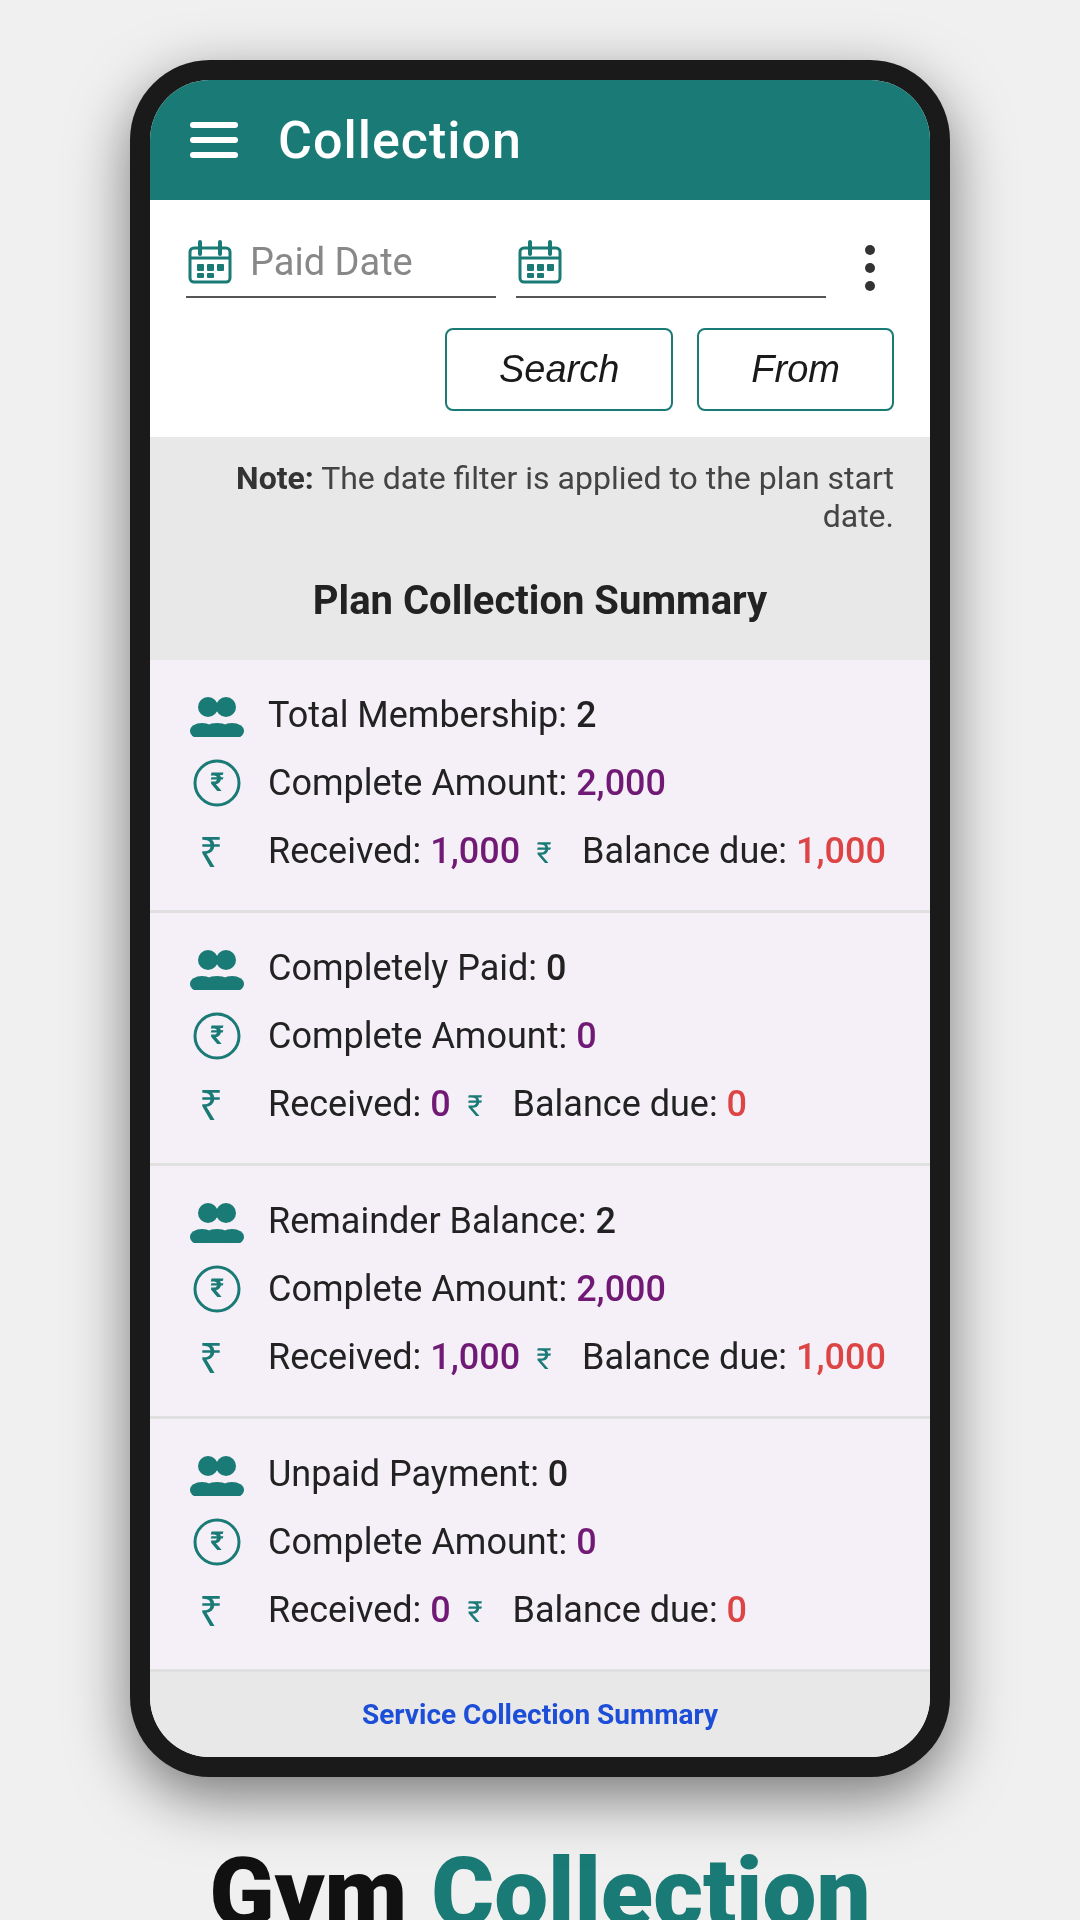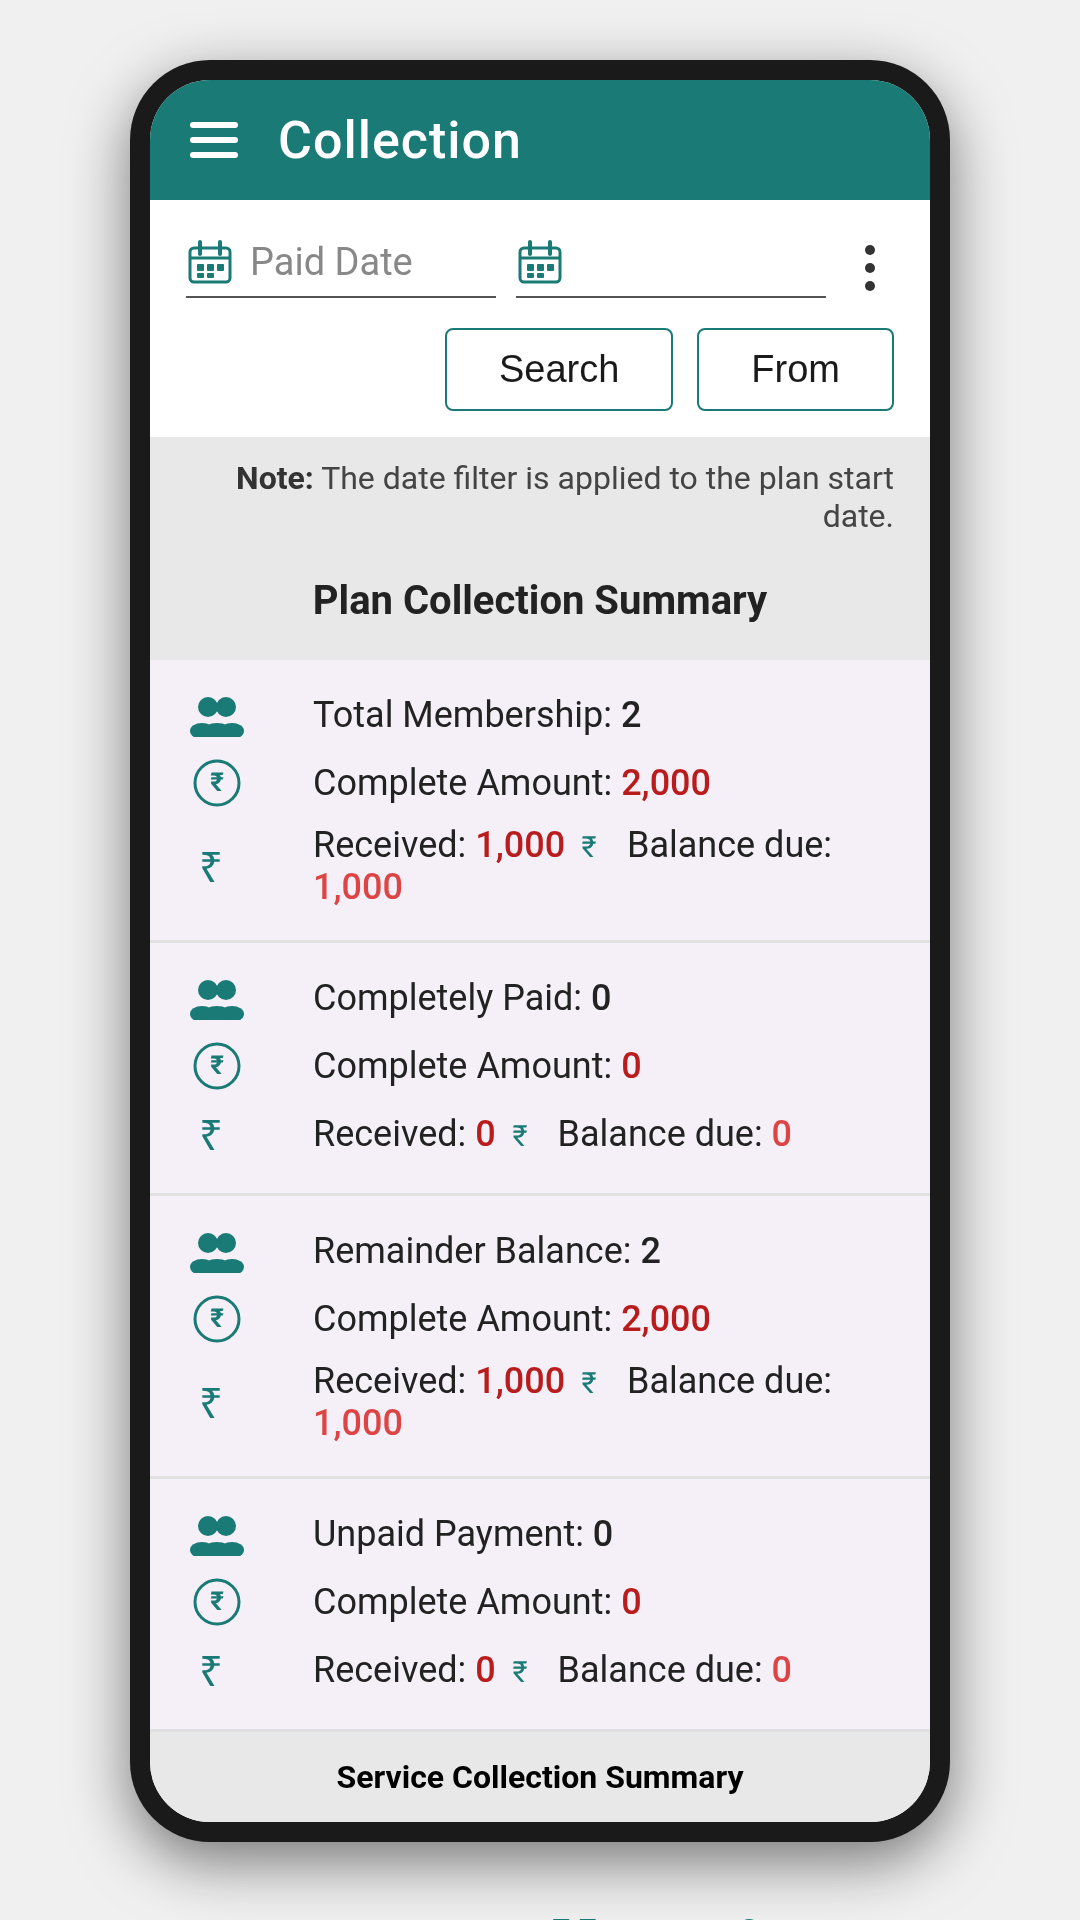--- a/index.html
+++ b/index.html
@@ -130,20 +130,21 @@
 
     .btn {
       padding: 18px 52px;
       font-size: 38px;
       border: 2.5px solid #1a7a75;
       background: #fff;
       color: #1a1a1a;
       border-radius: 8px;
       cursor: pointer;
       font-weight: 500;
+      font-style: italic;
     }
 
     
     .note-bar {
       background: #e8e8e8;
       padding: 22px 36px;
       font-size: 32px;
       color: #444;
       text-align: right;
     }
@@ -188,25 +189,24 @@
       flex-shrink: 0;
       display: flex;
       align-items: center;
       justify-content: center;
     }
 
     .card-text {
       font-size: 36px;
       color: #222;
       flex: 1;
-      margin-left: 45px;
     }
 
     .card-value-green {
-      color: #b91c1c;
+      color: #701a75;
       font-weight: 500;
     }
 
     .card-value-red {
       color: #d44;
       font-weight: 500;
     }
 
     .card-value-black {
       color: #222;
@@ -218,23 +218,23 @@
       align-items: center;
       vertical-align: middle;
       margin: 0 6px;
     }
 
     
     .service-header {
       background: #e8e8e8;
       padding: 26px 36px;
       text-align: center;
-      font-size: 32px;
+      font-size: 28px;
       font-weight: 700;
-      color: #000000;
+      color: #1d4ed8;
     }
 
     
     .bottom-text {
       margin: 60px auto 0;
       text-align: center;
       font-size: 96px;
       font-weight: 900;
       color: #111;
       padding: 0 60px 60px;

